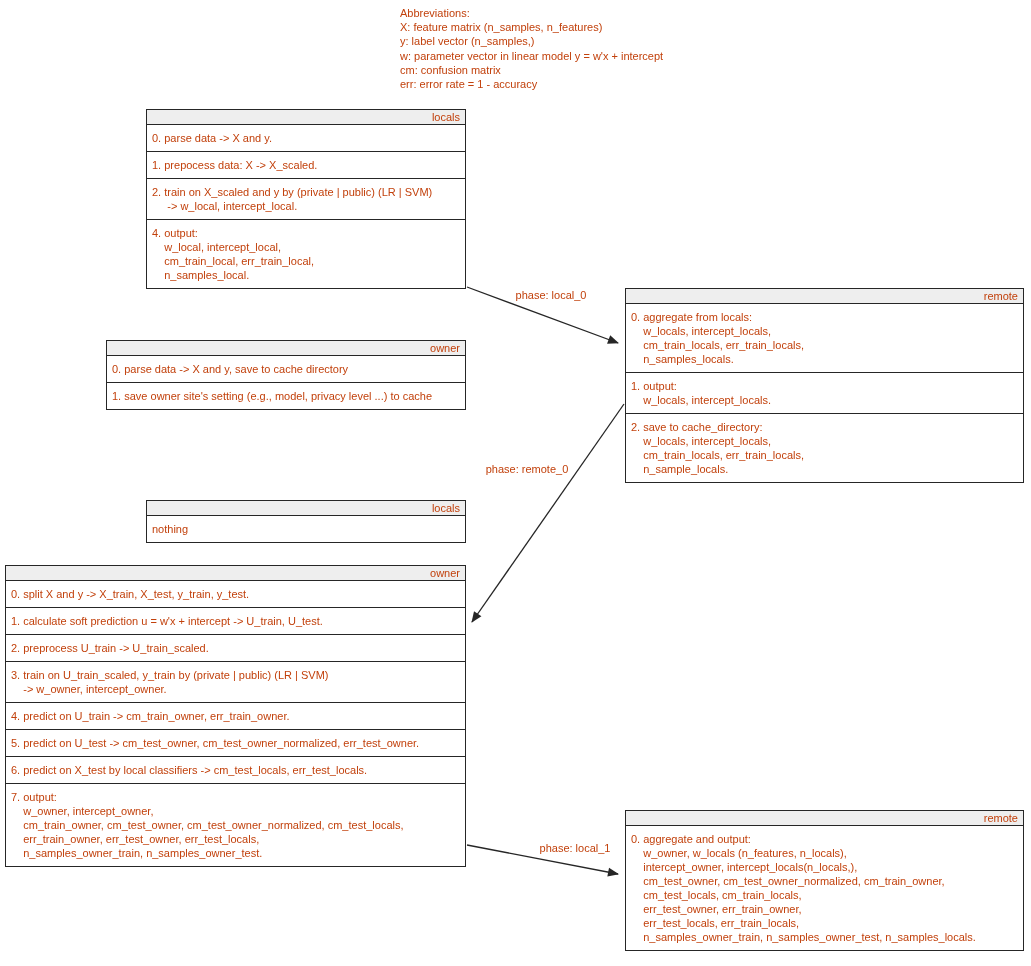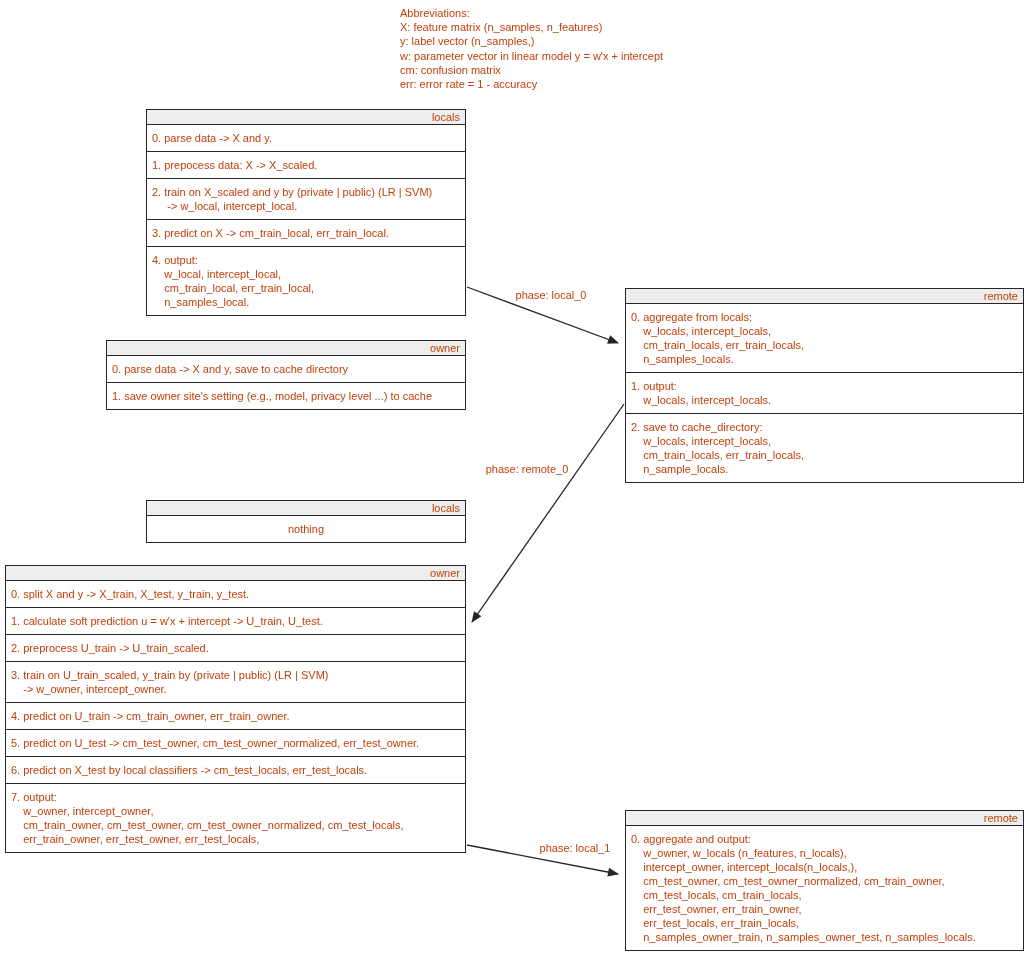--- a/index.html
+++ b/index.html
@@ -36,21 +36,21 @@
     background: #eeeeee;
     text-align: right;
     padding: 0 5px;
     border-bottom: 0;
   }
   .uml-box .row {
     border-top: 1px solid #262626;
     padding: 6px 5px;
     background: #ffffff;
   }
-  .uml-box .row.center { text-align: center; }
+  .uml-box .row.center { }
   .uml-box .line { white-space: pre; }
   #arrow-svg {
     position: absolute;
     left: 0; top: 0;
     width: 1031px;
     height: 966px;
     pointer-events: none;
   }
   .edge-label {
     position: absolute;
@@ -89,23 +89,20 @@
         <div class="hdr">locals</div>
         <div class="row">
           <div class="line">0. parse data -&gt; X and y.</div>
         </div>
         <div class="row">
           <div class="line">1. prepocess data: X -&gt; X_scaled.</div>
         </div>
         <div class="row">
           <div class="line">2. train on X_scaled and y by (private | public) (LR | SVM)</div>
           <div class="line">     -&gt; w_local, intercept_local.</div>
-        </div>
-        <div class="row">
-          <div class="line">3. predict on X -&gt; cm_train_local, err_train_local.</div>
         </div>
         <div class="row">
           <div class="line">4. output:</div>
           <div class="line">    w_local, intercept_local,</div>
           <div class="line">    cm_train_local, err_train_local,</div>
           <div class="line">    n_samples_local.</div>
         </div>
       </div>
       <div class="uml-box" style="left: 106px; top: 340px; width: 360px;">
         <div class="hdr">owner</div>
@@ -163,20 +160,21 @@
           <div class="line">5. predict on U_test -&gt; cm_test_owner, cm_test_owner_normalized, err_test_owner.</div>
         </div>
         <div class="row">
           <div class="line">6. predict on X_test by local classifiers -&gt; cm_test_locals, err_test_locals.</div>
         </div>
         <div class="row">
           <div class="line">7. output:</div>
           <div class="line">    w_owner, intercept_owner,</div>
           <div class="line">    cm_train_owner, cm_test_owner, cm_test_owner_normalized, cm_test_locals,</div>
           <div class="line">    err_train_owner, err_test_owner, err_test_locals,</div>
+          <div class="line">    n_samples_owner_train, n_samples_owner_test.</div>
         </div>
       </div>
       <div class="uml-box" style="left: 625px; top: 810px; width: 399px;">
         <div class="hdr">remote</div>
         <div class="row">
           <div class="line">0. aggregate and output:</div>
           <div class="line">    w_owner, w_locals (n_features, n_locals),</div>
           <div class="line">    intercept_owner, intercept_locals(n_locals,),</div>
           <div class="line">    cm_test_owner, cm_test_owner_normalized, cm_train_owner,</div>
           <div class="line">    cm_test_locals, cm_train_locals,</div>

